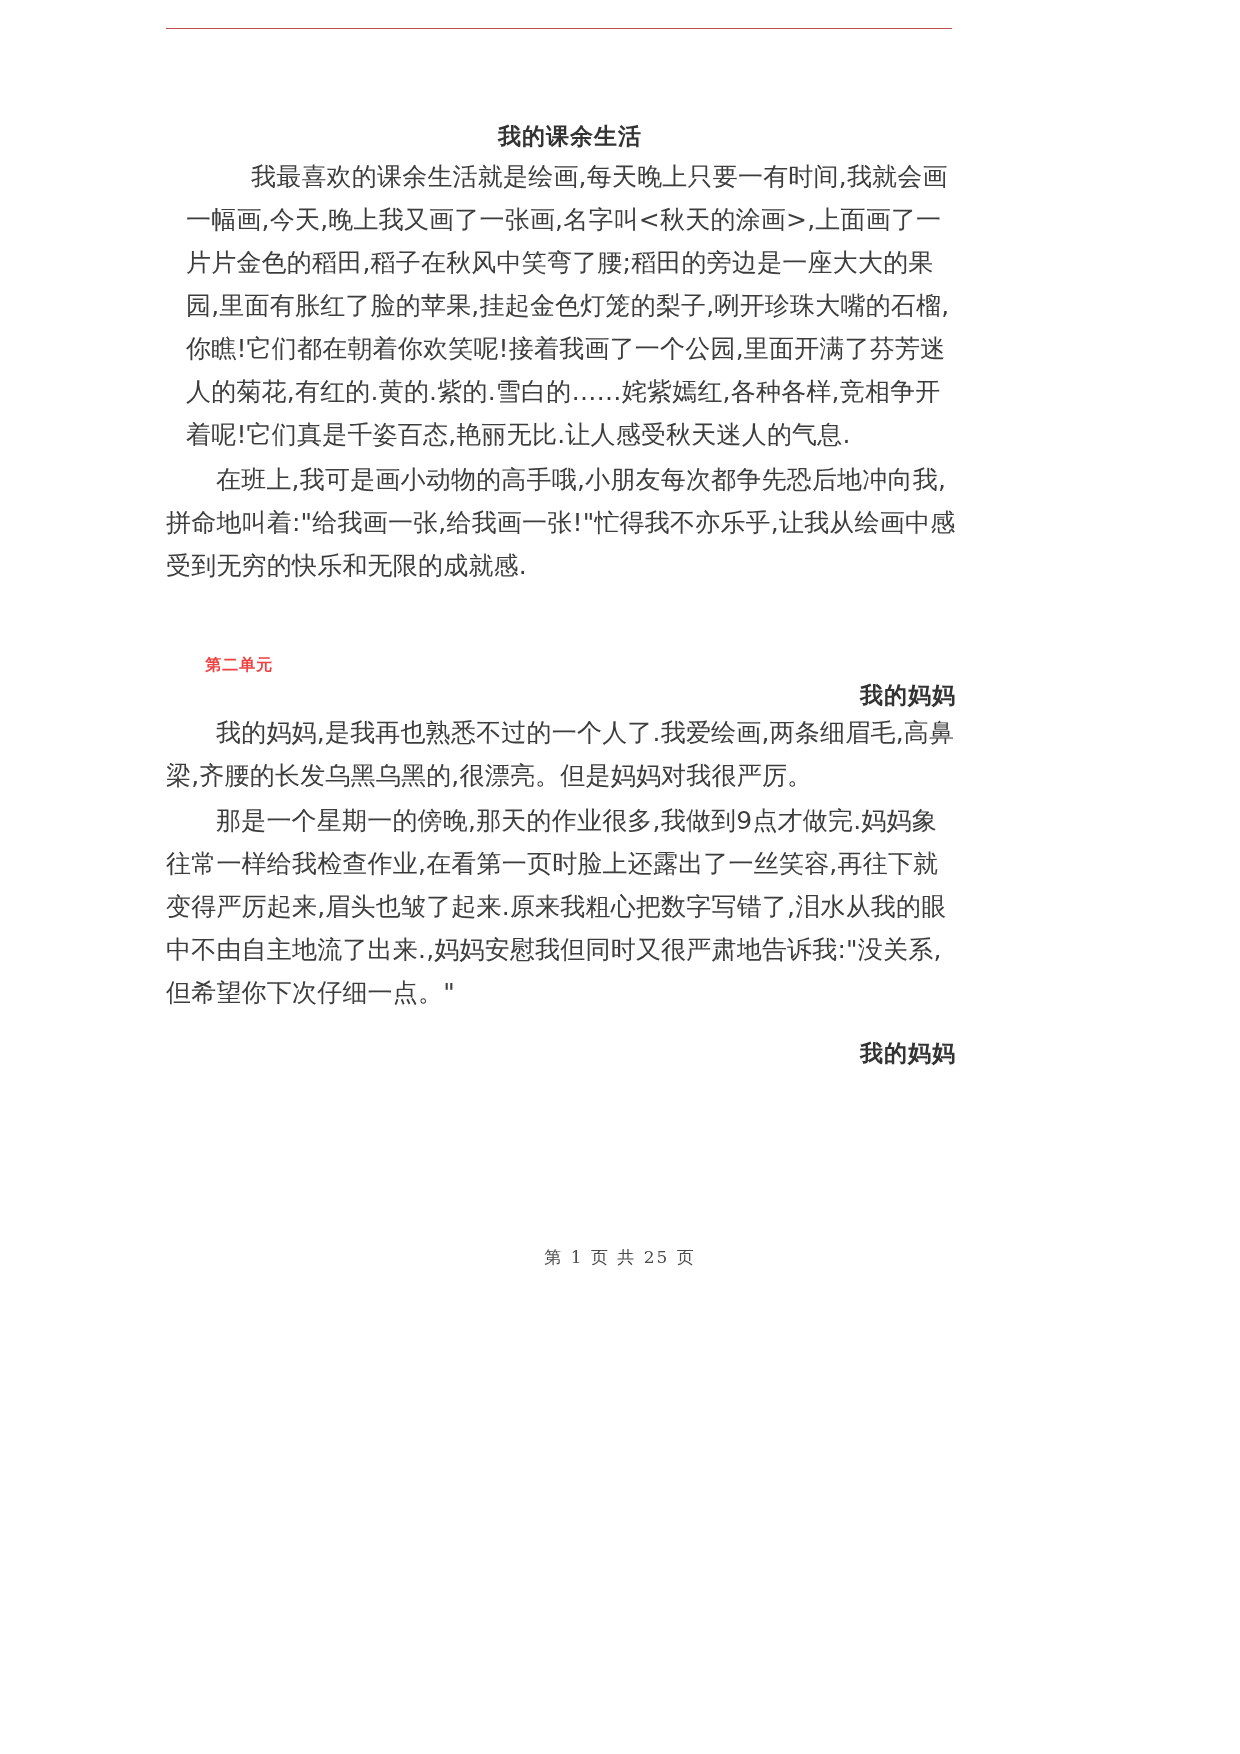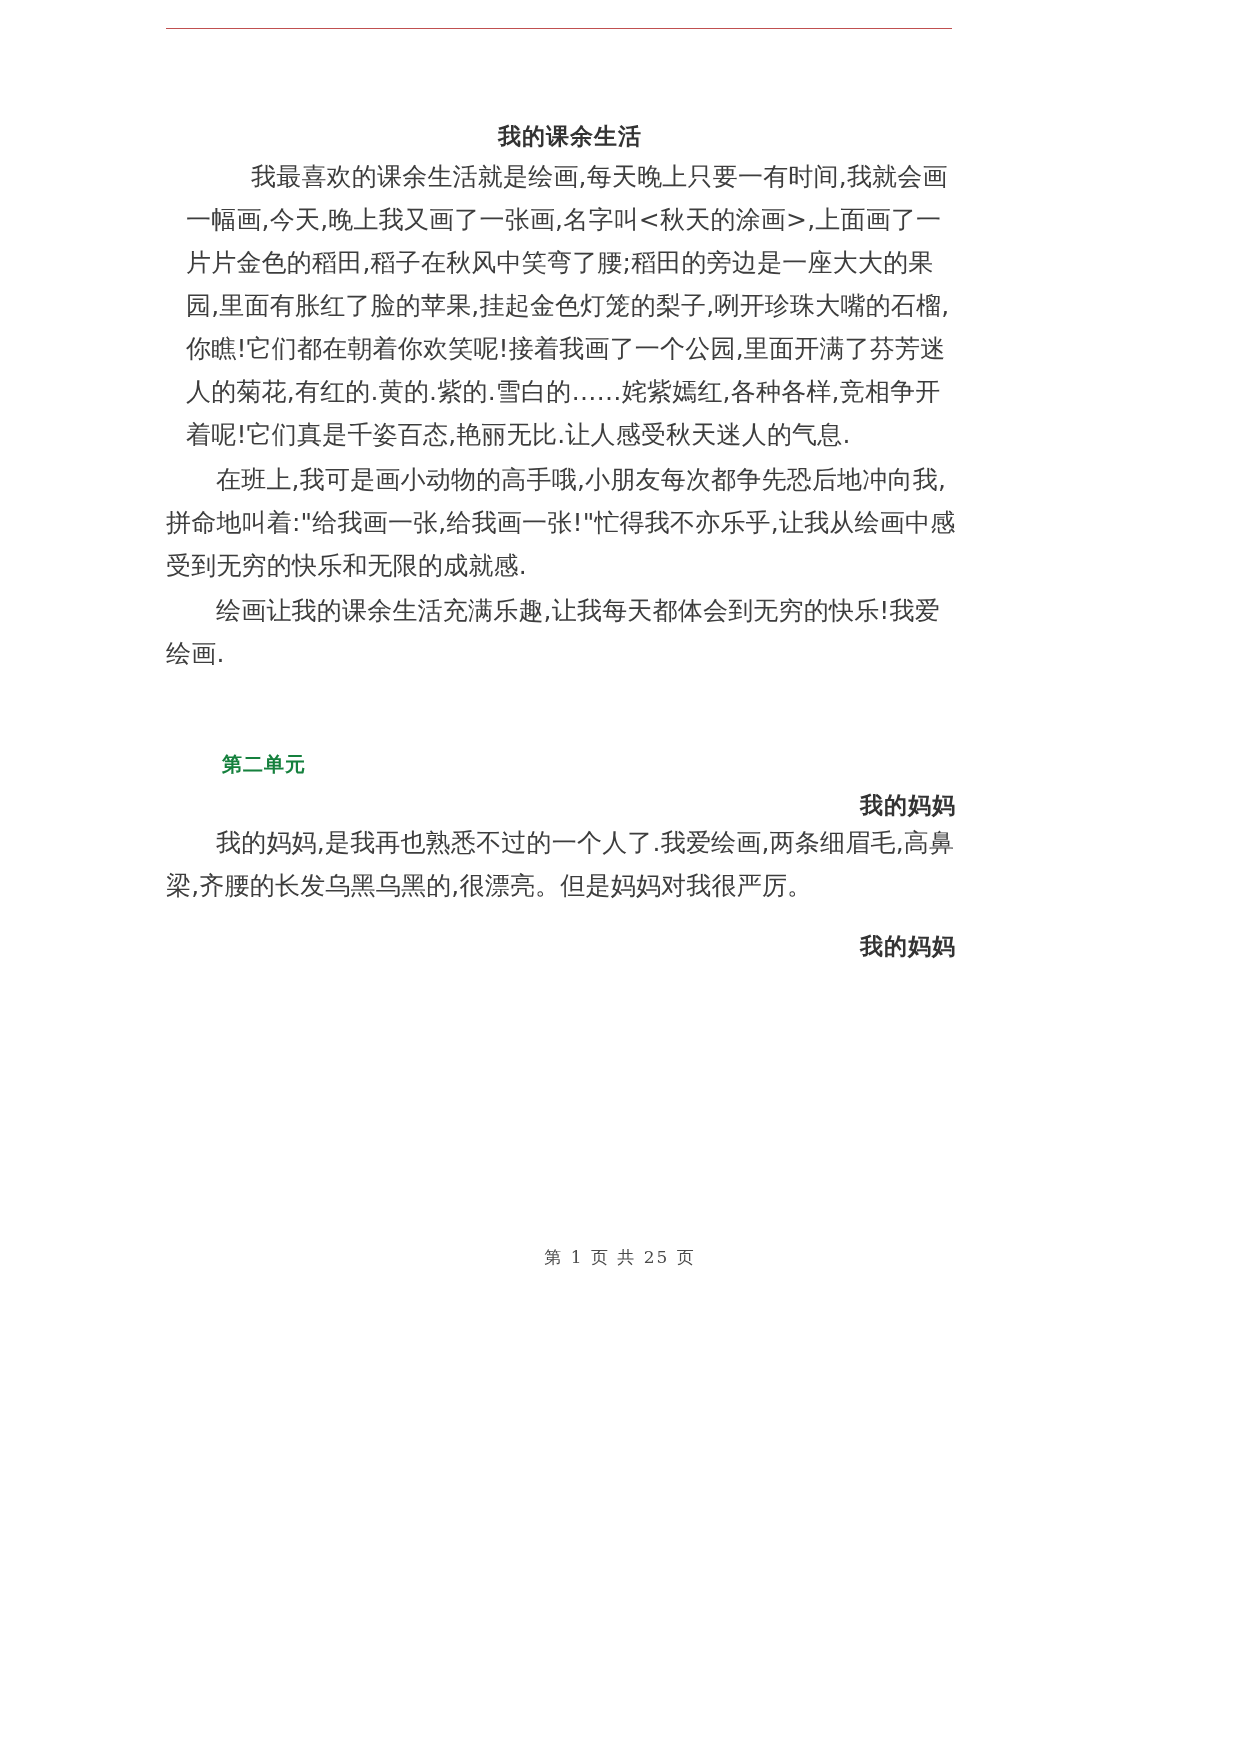--- a/index.html
+++ b/index.html
@@ -64,26 +64,26 @@
     word-break: break-all;
   }
   .para.first-extra {
     text-indent: 2.6em;
     margin-left: 20px;
   }
 
   .spacer-lg { height: 62px; }
 
   .unit-title {
-    font-size: 20px;
+    font-size: 16px;
     font-weight: bold;
-    color: #15803d;
+    color: #ef4444;
     text-indent: 2.2em;
     letter-spacing: 1px;
-    margin: 12px;
+    margin: 4px;
   }
 
   .sub-title {
     font-size: 23px;
     text-align: right;
     padding-left: 6px;
     margin: 22px 0 14px 0;
     letter-spacing: 1px;
   }
 
@@ -136,30 +136,30 @@
   <div class="top-rule"></div>
 
   <div class="content">
 
     <h1 class="doc-title">我的课余生活</h1>
 
     <p class="para first-extra">我最喜欢的课余生活就是绘画,每天晚上只要一有时间,我就会画一幅画,今天,晚上我又画了一张画,名字叫&lt;秋天的涂画&gt;,上面画了一片片金色的稻田,稻子在秋风中笑弯了腰;稻田的旁边是一座大大的果园,里面有胀红了脸的苹果,挂起金色灯笼的梨子,咧开珍珠大嘴的石榴,你瞧!它们都在朝着你欢笑呢!接着我画了一个公园,里面开满了芬芳迷人的菊花,有红的.黄的.紫的.雪白的……姹紫嫣红,各种各样,竞相争开着呢!它们真是千姿百态,艳丽无比.让人感受秋天迷人的气息.</p>
 
     <p class="para">在班上,我可是画小动物的高手哦,小朋友每次都争先恐后地冲向我,拼命地叫着:"给我画一张,给我画一张!"忙得我不亦乐乎,让我从绘画中感受到无穷的快乐和无限的成就感.</p>
 
-    <p class="para">绘画让我的课余生活充满乐趣,让我每天都体会到无穷的快乐!我爱绘画.</p>
 
     <div class="spacer-lg"></div>
 
     <h2 class="unit-title">第二单元</h2>
 
     <h3 class="sub-title">我的妈妈</h3>
 
     <p class="para">我的妈妈,是我再也熟悉不过的一个人了.我爱绘画,两条细眉毛,高鼻梁,齐腰的长发乌黑乌黑的,很漂亮。但是妈妈对我很严厉。</p>
 
+    <p class="para">那是一个星期一的傍晚,那天的作业很多,我做到9点才做完.妈妈象往常一样给我检查作业,在看第一页时脸上还露出了一丝笑容,再往下就变得严厉起来,眉头也皱了起来.原来我粗心把数字写错了,泪水从我的眼中不由自主地流了出来.,妈妈安慰我但同时又很严肃地告诉我:"没关系,但希望你下次仔细一点。"</p>
 
 
     <h3 class="sub-title trailing">我的妈妈</h3>
 
   </div>
 
   <div class="footer">
     <div class="page-number">第 1 页 共 25 页</div>
   </div>
 

